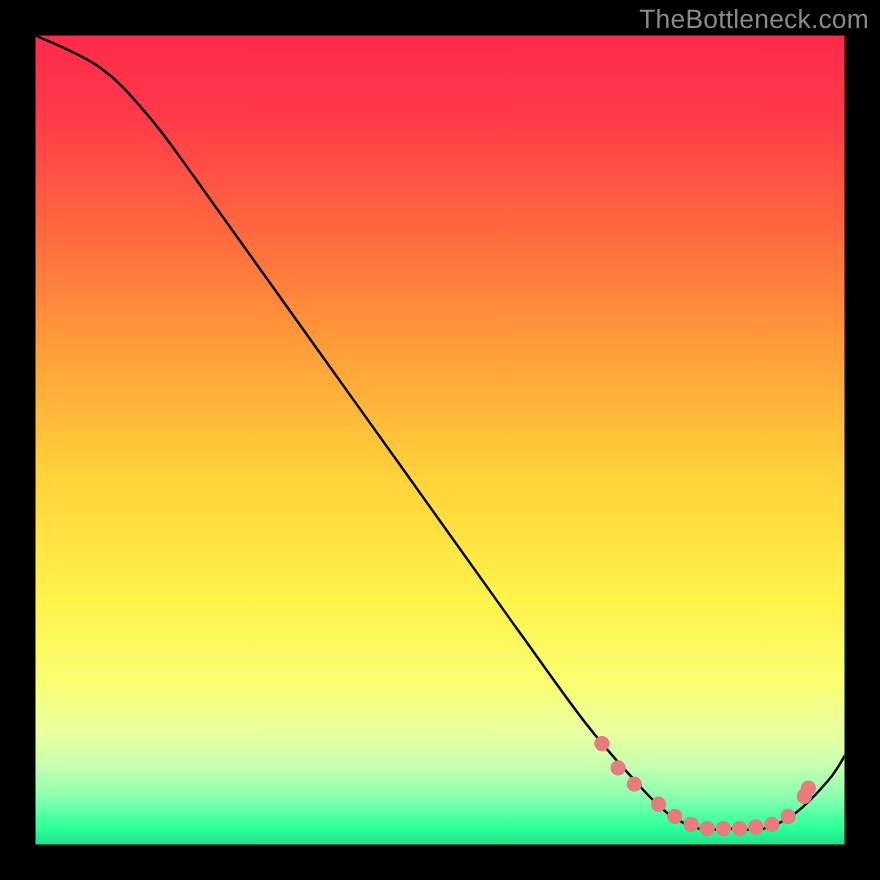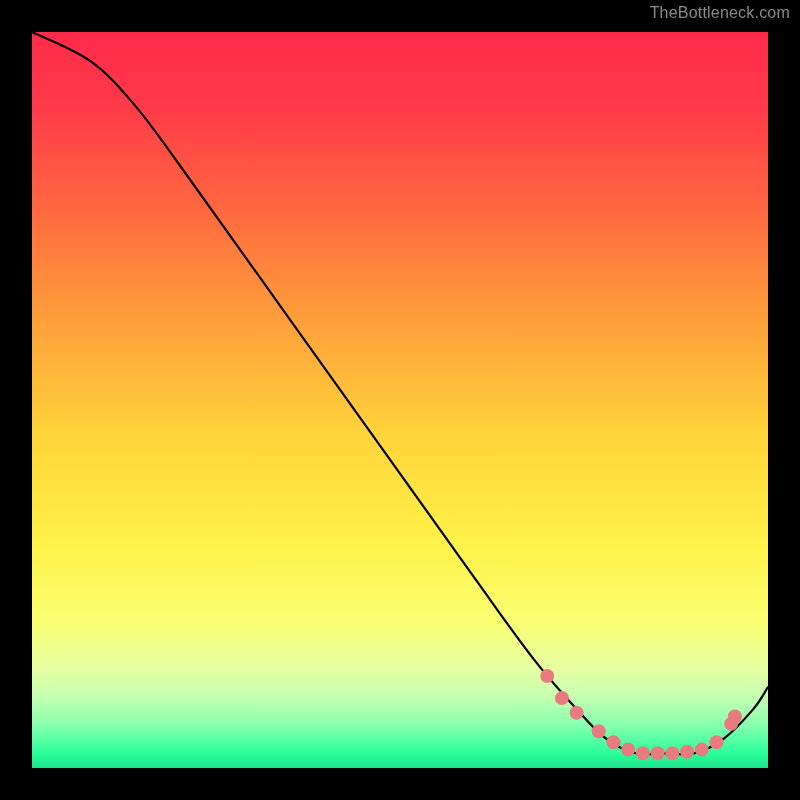--- a/index.html
+++ b/index.html
@@ -15,21 +15,21 @@
     position: relative;
     width: 800px;
     height: 800px;
     background: #000;
   }
   .watermark {
     position: absolute;
     top: 4px;
     right: 10px;
     color: #8a8a8a;
-    font-size: 16px;
+    font-size: 24px;
     letter-spacing: 0.2px;
     z-index: 5;
     user-select: none;
   }
   
   .plot {
     position: absolute;
     left: 32px;
     top: 32px;
     width: 736px;

